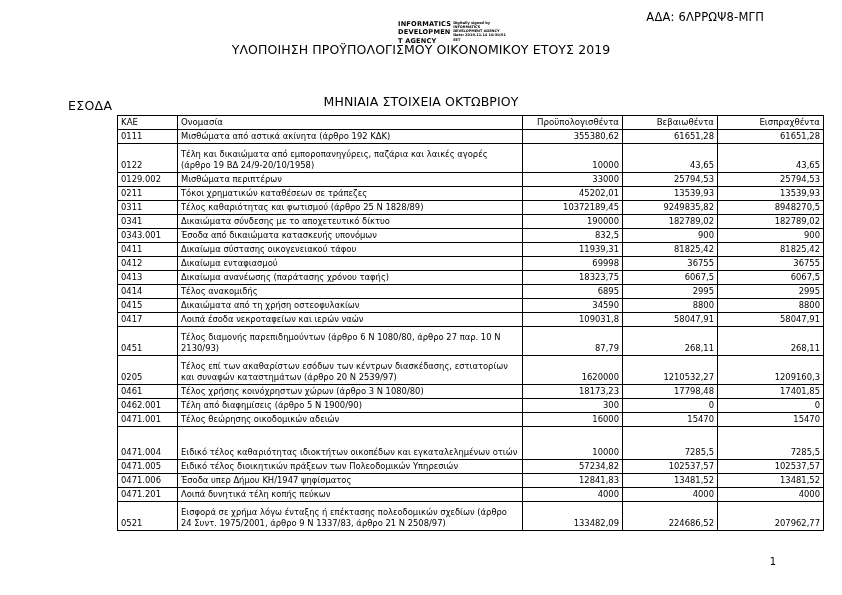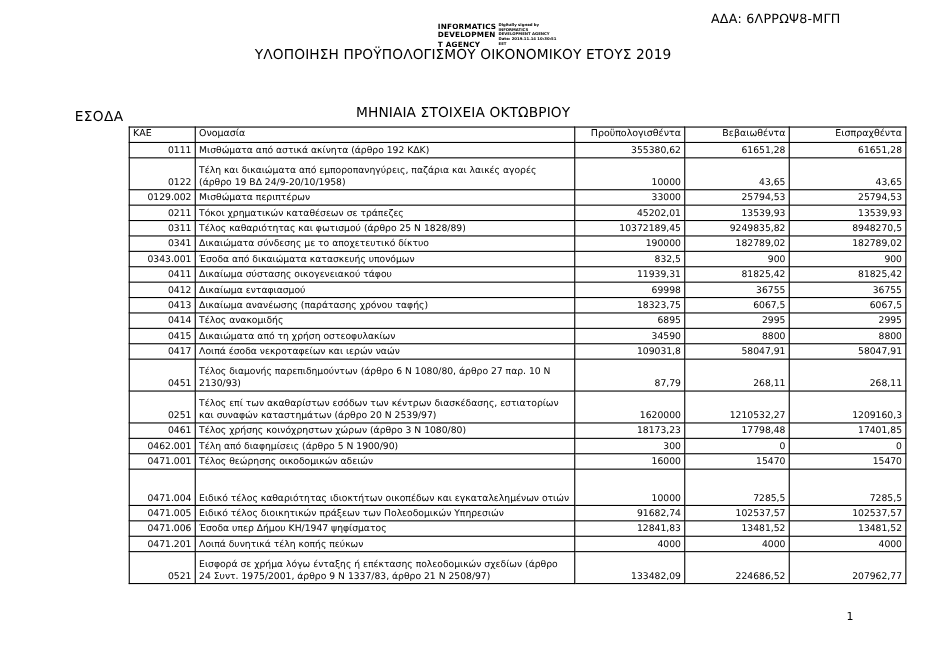--- a/index.html
+++ b/index.html
@@ -125,21 +125,21 @@
   thead td.h-kae,
   thead td.h-name {
     text-align: left;
     font-size: 8.6px;
   }
   thead td.h-num {
     text-align: right;
     font-size: 8.6px;
   }
   td.kae {
-    text-align: right;
+    text-align: left;
     vertical-align: bottom;
     white-space: nowrap;
   }
   td.name {
     text-align: left;
     vertical-align: top;
   }
   td.num {
     text-align: right;
     vertical-align: bottom;
@@ -293,21 +293,21 @@
             <td class="num">58047,91</td>
           </tr>
           <tr class="tall">
             <td class="kae">0451</td>
             <td class="name">Τέλος διαμονής παρεπιδημούντων (άρθρο 6 Ν 1080/80, άρθρο 27 παρ. 10 Ν 2130/93)</td>
             <td class="num">87,79</td>
             <td class="num">268,11</td>
             <td class="num">268,11</td>
           </tr>
           <tr class="tall">
-            <td class="kae">0251</td>
+            <td class="kae">0205</td>
             <td class="name">Τέλος επί των ακαθαρίστων εσόδων των κέντρων διασκέδασης, εστιατορίων και συναφών καταστημάτων (άρθρο 20 Ν 2539/97)</td>
             <td class="num">1620000</td>
             <td class="num">1210532,27</td>
             <td class="num">1209160,3</td>
           </tr>
           <tr>
             <td class="kae">0461</td>
             <td class="name">Τέλος χρήσης κοινόχρηστων χώρων (άρθρο 3 Ν 1080/80)</td>
             <td class="num">18173,23</td>
             <td class="num">17798,48</td>
@@ -330,21 +330,21 @@
           <tr class="tall2">
             <td class="kae">0471.004</td>
             <td class="name">Ειδικό τέλος καθαριότητας ιδιοκτήτων οικοπέδων και εγκαταλελημένων οτιών</td>
             <td class="num">10000</td>
             <td class="num">7285,5</td>
             <td class="num">7285,5</td>
           </tr>
           <tr>
             <td class="kae">0471.005</td>
             <td class="name">Ειδικό τέλος διοικητικών πράξεων  των Πολεοδομικών Υπηρεσιών</td>
-            <td class="num">91682,74</td>
+            <td class="num">57234,82</td>
             <td class="num">102537,57</td>
             <td class="num">102537,57</td>
           </tr>
           <tr>
             <td class="kae">0471.006</td>
             <td class="name">Έσοδα υπερ Δήμου ΚΗ/1947 ψηφίσματος</td>
             <td class="num">12841,83</td>
             <td class="num">13481,52</td>
             <td class="num">13481,52</td>
           </tr>

